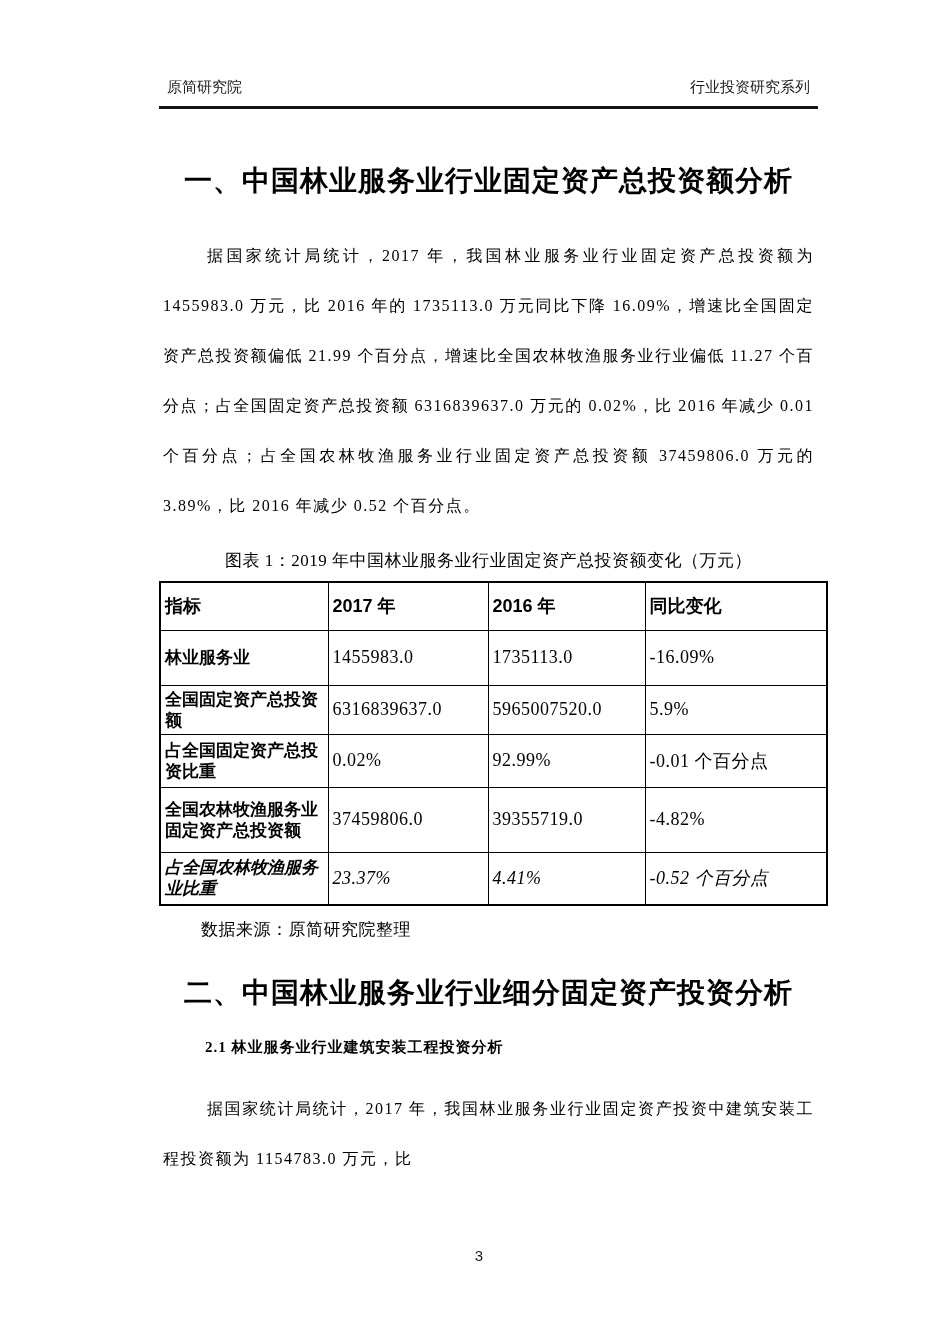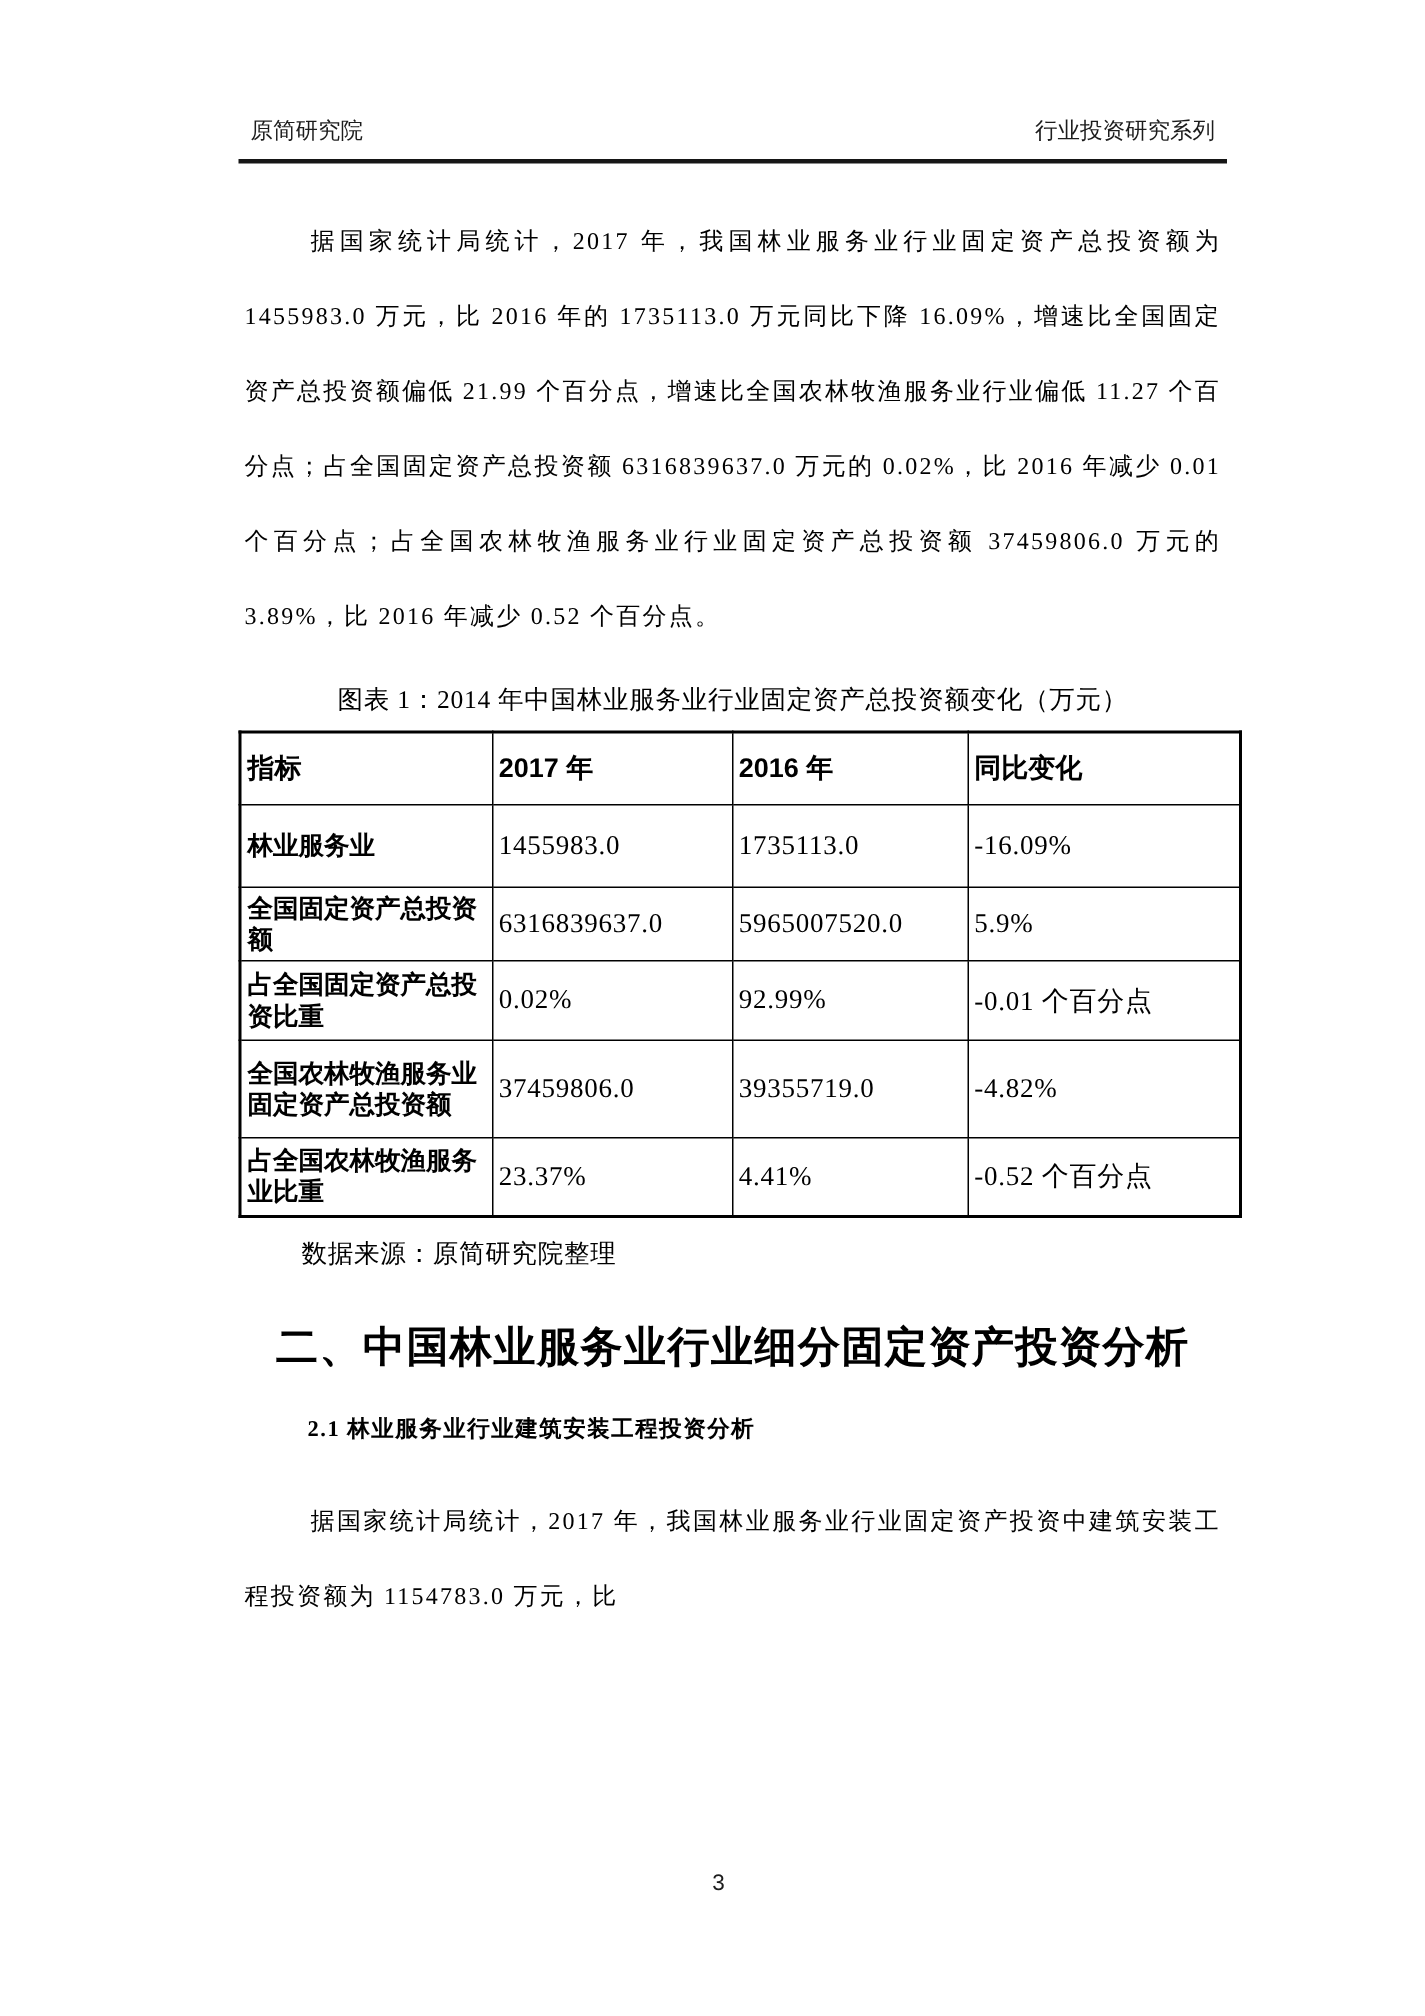--- a/index.html
+++ b/index.html
@@ -94,21 +94,21 @@
   td.cell-value {
     font-family: "Liberation Serif", serif;
     font-size: 18px;
     letter-spacing: 0.5px;
     margin-top: 12px;
   }
   tbody tr:nth-child(1) { height: 55px; }
   tbody tr:nth-child(2) { height: 49px; }
   tbody tr:nth-child(3) { height: 53px; }
   tbody tr:nth-child(4) { height: 65px; }
-  tbody tr:nth-child(5) { height: 53px; }
+  tbody tr:nth-child(5) { height: 53px; font-style: italic; }
   
   .source-note {
     margin: 8px 0 0 38px;
     font-size: 17px;
     letter-spacing: 0.5px;
   }
   
   .page-number {
     position: absolute;
     left: 0;
@@ -124,24 +124,25 @@
 <body>
 
 <div class="page">
   <div class="content">
 
     <div class="page-header">
       <span>原简研究院</span>
       <span>行业投资研究系列</span>
     </div>
 
+    <div class="h-main">一、中国林业服务业行业固定资产总投资额分析</div>
 
     <p class="body-par">据国家统计局统计，2017 年，我国林业服务业行业固定资产总投资额为 1455983.0 万元，比 2016 年的 1735113.0 万元同比下降 16.09%，增速比全国固定资产总投资额偏低 21.99 个百分点，增速比全国农林牧渔服务业行业偏低 11.27 个百分点；占全国固定资产总投资额 6316839637.0 万元的 0.02%，比 2016 年减少 0.01 个百分点；占全国农林牧渔服务业行业固定资产总投资额 37459806.0 万元的 3.89%，比 2016 年减少 0.52 个百分点。</p>
 
-    <div class="fig-caption">图表 1：2014 年中国林业服务业行业固定资产总投资额变化（万元）</div>
+    <div class="fig-caption">图表 1：2019 年中国林业服务业行业固定资产总投资额变化（万元）</div>
 
     <table class="fig-table">
       <colgroup>
         <col style="width:168px">
         <col style="width:160px">
         <col style="width:157px">
         <col style="width:182px">
       </colgroup>
       <thead>
         <tr>

